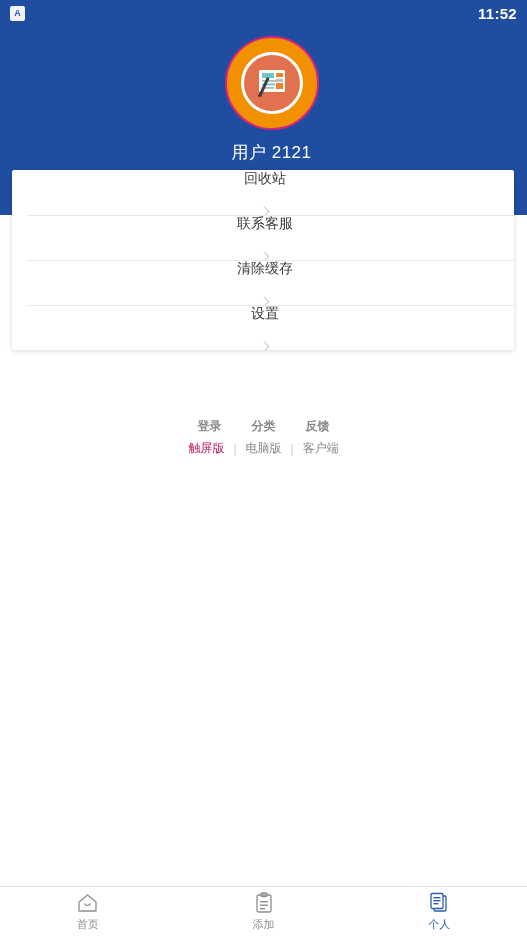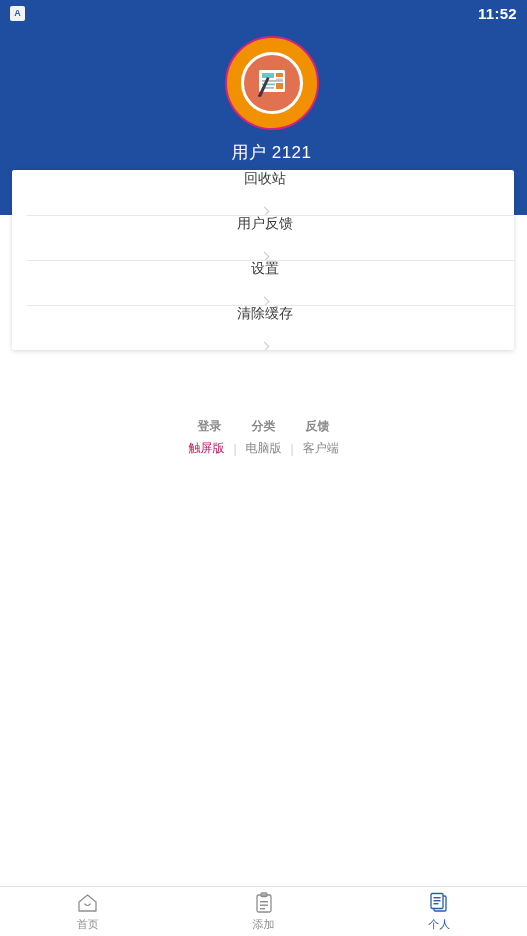--- a/index.html
+++ b/index.html
@@ -255,32 +255,32 @@
 </div>
 
 <div class="card">
 
   <div class="menu-item">
     <span class="menu-label">回收站</span>
     <span class="chevron"></span>
   </div>
 
   <div class="menu-item">
-    <span class="menu-label">用户反馈</span>
+    <span class="menu-label">联系客服</span>
     <span class="chevron"></span>
   </div>
 
+
+  <div class="menu-item">
+    <span class="menu-label">清除缓存</span>
+    <span class="chevron"></span>
+  </div>
 
   <div class="menu-item">
     <span class="menu-label">设置</span>
-    <span class="chevron"></span>
-  </div>
-
-  <div class="menu-item">
-    <span class="menu-label">清除缓存</span>
     <span class="chevron"></span>
   </div>
 
 </div>
 
 <div class="footer">
 
   <div class="footer-row top">
     <a class="footer-link">登录</a>
     <a class="footer-link">分类</a>

